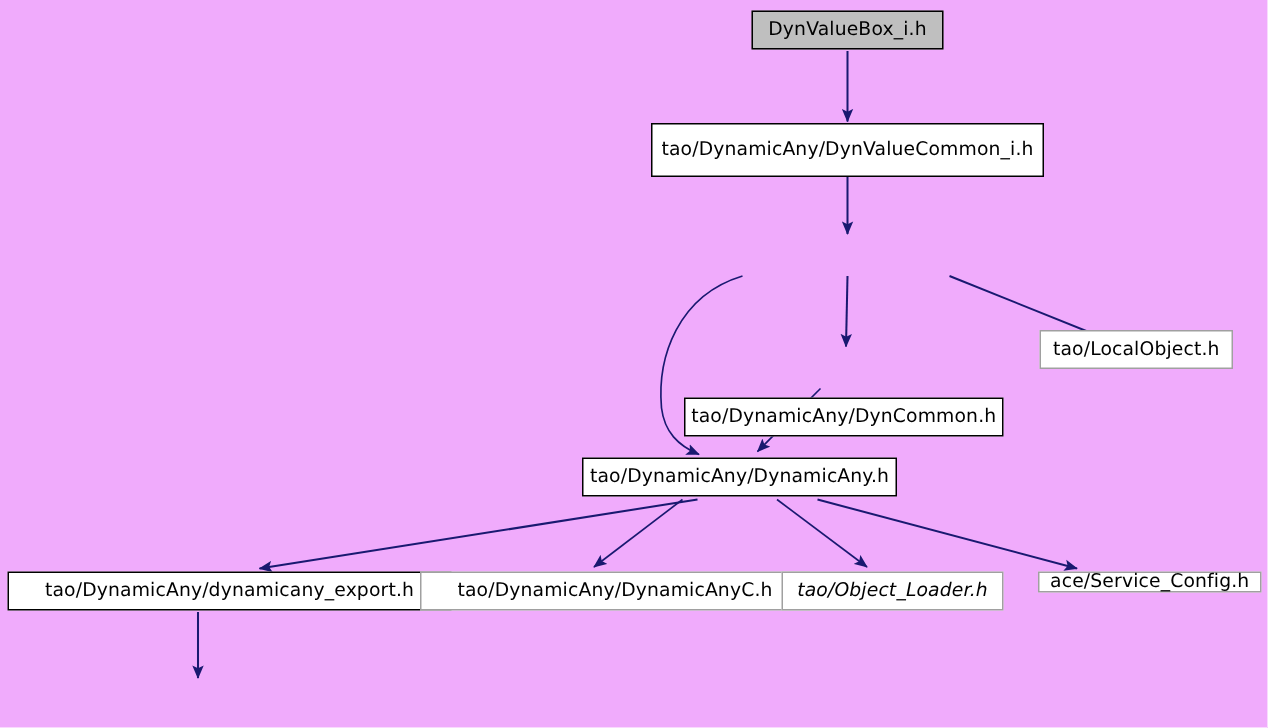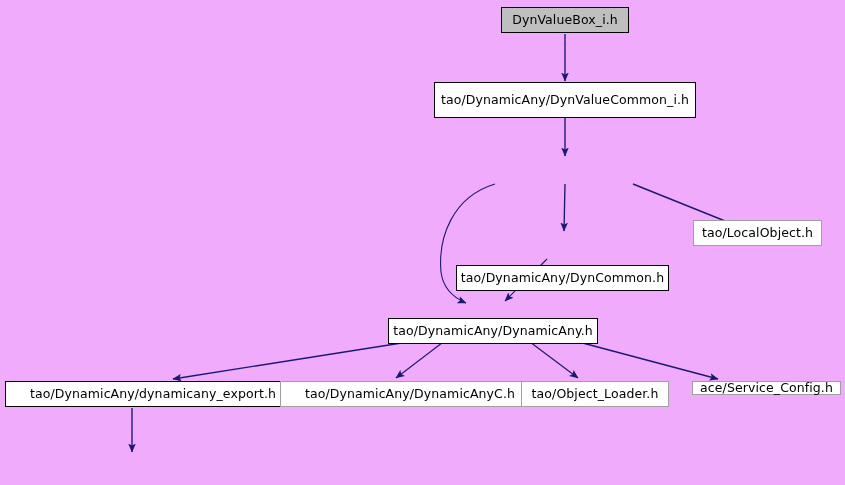--- a/index.html
+++ b/index.html
@@ -87,33 +87,33 @@
 
 
   <div class="node strong" style="left:456px; top:232px; width:213px; height:26px;margin-top:33px;">
     <span class="node-label">tao/DynamicAny/DynCommon.h</span>
   </div>
 
   <div class="node" style="left:693px; top:220px; width:129px; height:26px;">
     <span class="node-label">tao/LocalObject.h</span>
   </div>
 
-  <div class="node strong" style="left:388px; top:318px; width:210px; height:26px;">
+  <div class="node strong" style="left:388px; top:305px; width:210px; height:26px;">
     <span class="node-label">tao/DynamicAny/DynamicAny.h</span>
   </div>
 
   <div class="node strong" style="left:5px; top:381px; width:296px; height:26px;">
     <span class="node-label">tao/DynamicAny/dynamicany_export.h</span>
   </div>
 
   <div class="node" style="left:280px; top:381px; width:260px; height:26px;">
     <span class="node-label">tao/DynamicAny/DynamicAnyC.h</span>
   </div>
 
-  <div class="node" style="left:521px; top:381px; width:148px; height:26px;">
+  <div class="node" style="left:521px; top:381px; width:148px; height:26px;font-style:italic;">
     <span class="node-label">tao/Object_Loader.h</span>
   </div>
 
   <div class="node" style="left:692px; top:381px; width:149px; height:14px;">
     <span class="node-label">ace/Service_Config.h</span>
   </div>
 
 
 </div>
 

